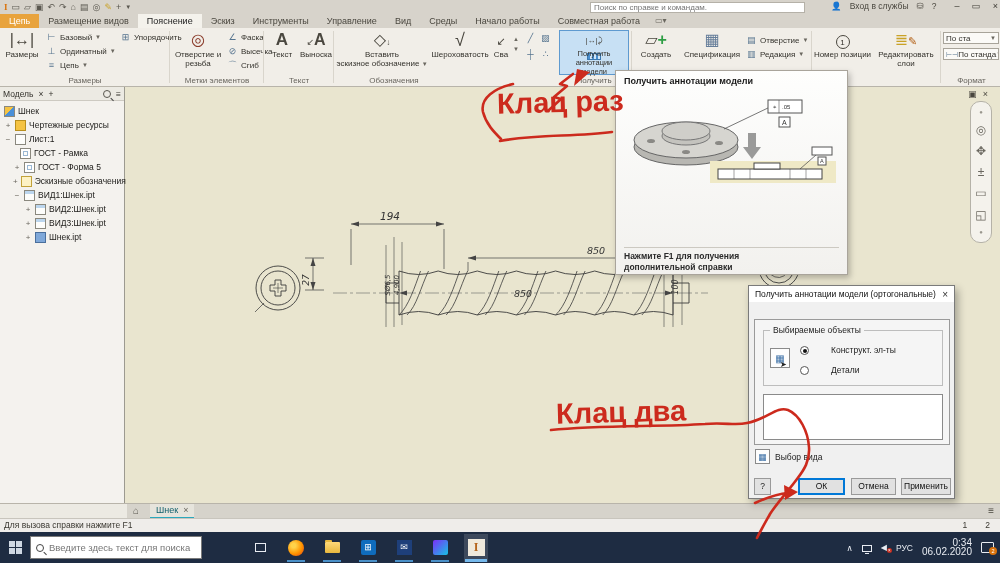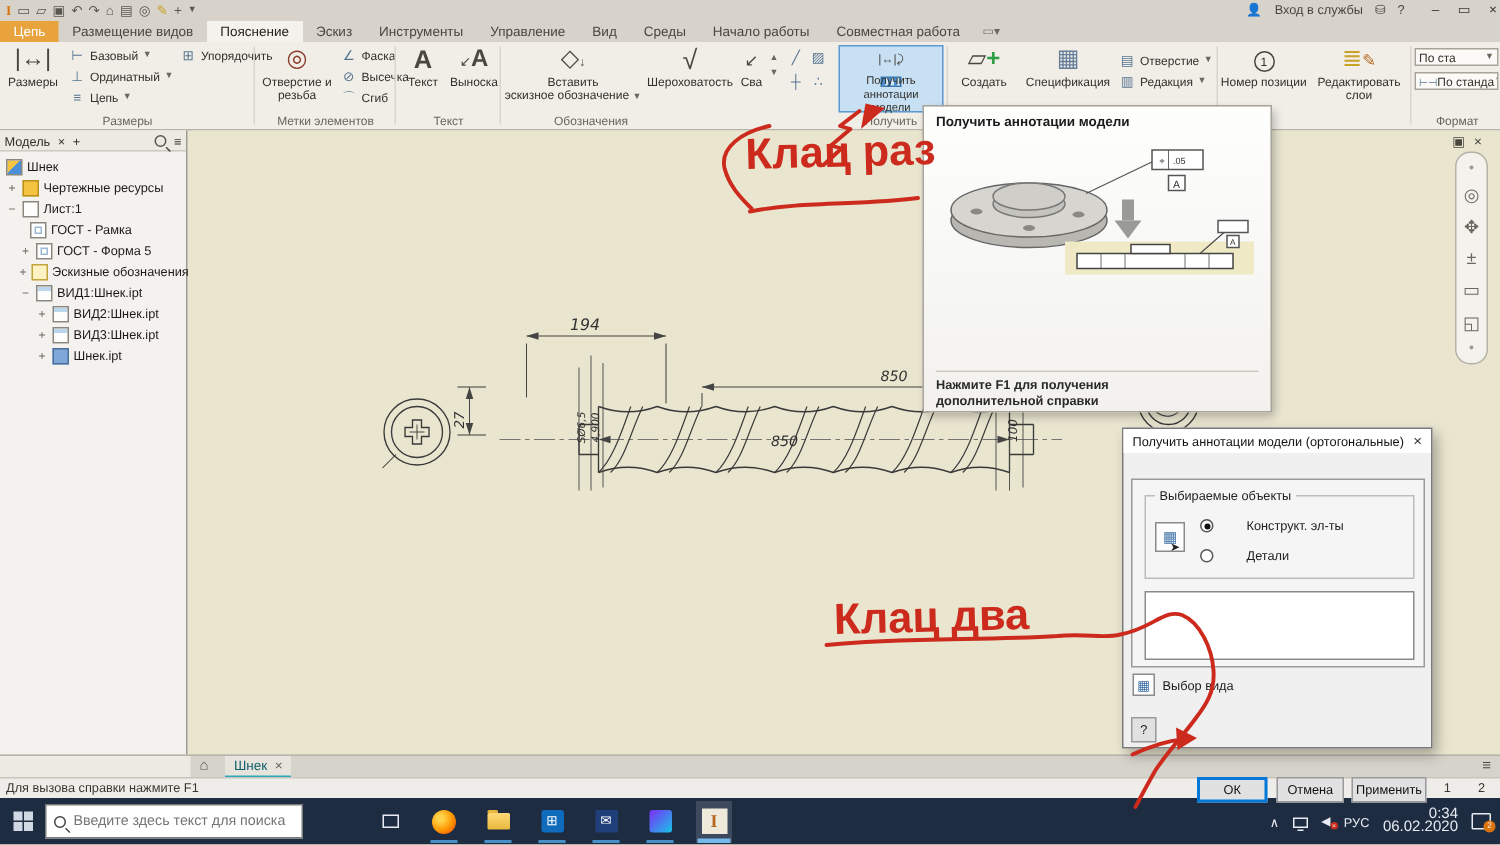--- a/index.html
+++ b/index.html
@@ -123,21 +123,21 @@
 .dlg-panel { position:absolute; left:5px; top:33px; width:196px; height:126px; background:#f5f5f5; border:1px solid #9a9a9a; }
 .fieldset { position:absolute; left:8px; top:10px; width:180px; height:56px; border:1px solid #bdbdbd; }
 .legend { position:absolute; left:6px; top:-6px; background:#f5f5f5; padding:0 3px; }
 .selbtn { position:absolute; left:6px; top:17px; width:20px; height:20px; border:1px solid #8a8a8a; background:#fdfdfd; text-align:center; color:#3a6ea5; font-size:10px; line-height:19px; }
 .radio { position:absolute; display:flex; align-items:center; gap:22px; }
 .rdot { width:9px; height:9px; border:1px solid #555; border-radius:50%; position:relative; background:#fff; flex:none; }
 .rdot.sel::after { content:""; position:absolute; left:2px; top:2px; width:4px; height:4px; border-radius:50%; background:#111; }
 .listbox { position:absolute; left:8px; top:74px; width:180px; height:46px; background:#fff; border:1px solid #8a8a8a; }
 .viewsel { position:absolute; left:6px; top:163px; display:flex; align-items:center; gap:5px; }
 .vs-ico { width:15px; height:15px; border:1px solid #8a8a8a; background:#fdfdfd; color:#3a6ea5; font-size:9px; text-align:center; line-height:14px; }
-.dlg-btn { position:absolute; top:192px; height:17px; background:#e1e1e1; border:1px solid #9a9a9a; text-align:center; line-height:15px; color:#111;margin-top:40px; }
+.dlg-btn { position:absolute; top:192px; height:17px; background:#e1e1e1; border:1px solid #9a9a9a; text-align:center; line-height:15px; color:#111; }
 .dlg-btn.okf { border:2px solid #0078d7; line-height:13px; }
 .helpbtn { position:absolute; left:5px; top:192px; width:17px; height:17px; background:#e1e1e1; border:1px solid #9a9a9a; text-align:center; line-height:15px; }
 
 
 .red-overlay { position:absolute; left:0; top:0; width:1000px; height:563px; z-index:50; pointer-events:none; }
 .redtext { position:absolute; color:#cc2a1d; font-size:29px; font-weight:600; white-space:nowrap; z-index:51; pointer-events:none; transform:rotate(-1.5deg); }
 </style>
 </head>
 <body>
 
@@ -152,20 +152,21 @@
     <span>⌂</span>
     <span>▤</span>
     <span>◎</span>
     <span style="color:#c9a227">✎</span>
     <span>+</span>
     <span style="font-size:6px">▼</span>
   </div>
   <div class="apptitle">
     <span>Autodesk Inventor Professional 2020</span>&nbsp;&nbsp;<span>Шнек</span>
   </div>
+  <input class="tb-search" placeholder="Поиск по справке и командам." style="">
   <div class="tb-right">
     <span>👤</span>
     <span>Вход в службы</span>
     <span>⛁</span>
     <span>?</span>
     <span class="winbtns">
       <span>–</span>
       <span>▭</span>
       <span>×</span>
     </span>

